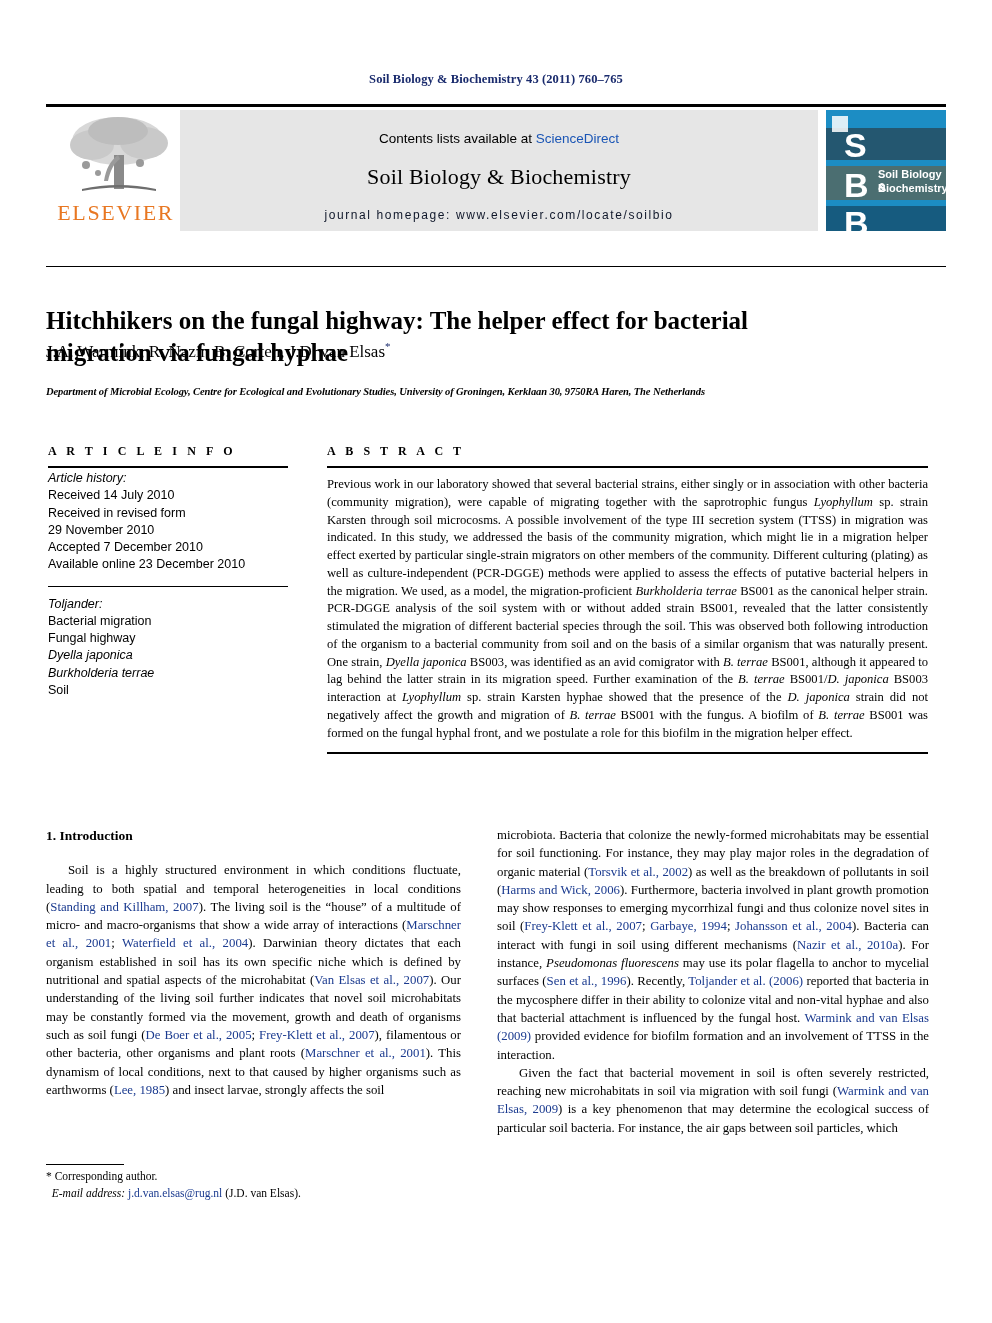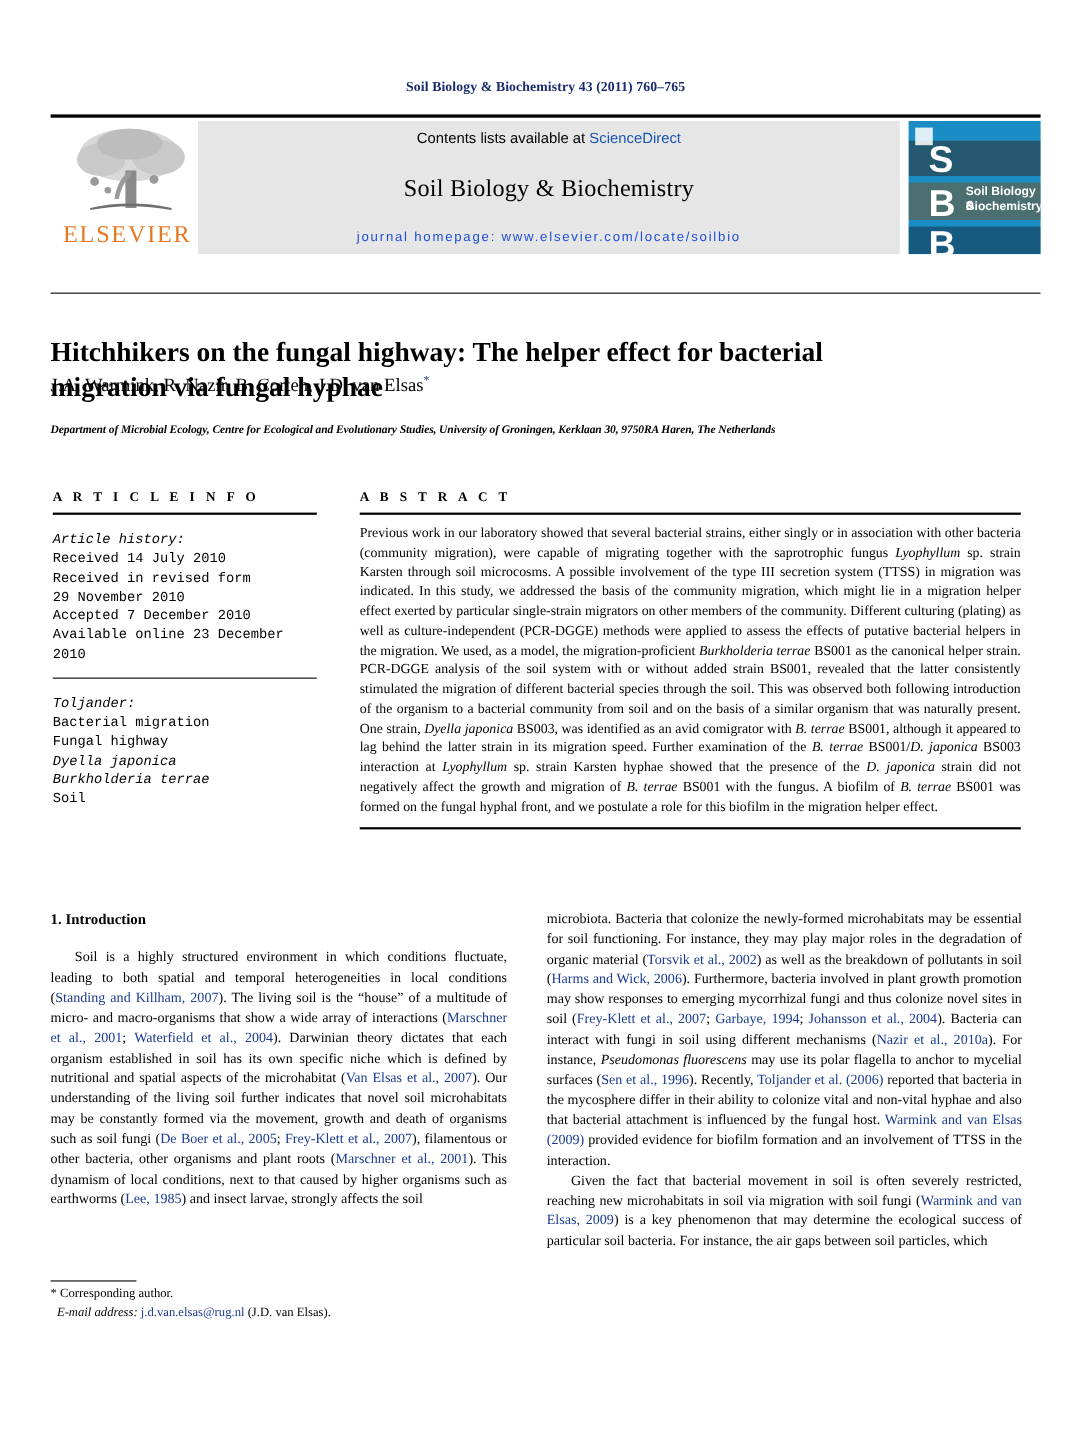--- a/index.html
+++ b/index.html
@@ -73,42 +73,42 @@
     margin-top: 1px;
   }
   .center-box {
     flex: 1 1 auto;
     background: #e6e6e6;
     margin: 6px 6px 4px 6px;
     display: flex;
     flex-direction: column;
     align-items: center;
     justify-content: space-between;
-    padding: 8px 0 9px 0;
+    padding: 21px 0 9px 0;
     box-sizing: border-box;
   }
   .contents-line {
     font-family: "Liberation Sans", sans-serif;
     font-size: 13.5px;
     color: #000;
   }
   .contents-line .sd {
     color: #1a55b5;
   }
   .journal-title {
     font-family: "Liberation Serif", serif;
     font-size: 22px;
     color: #000;
     letter-spacing: 0.2px;
   }
   .homepage-line {
     font-family: "Liberation Sans", sans-serif;
     font-size: 12px;
     letter-spacing: 1.6px;
-    color: #1d4ed8;
+    color: #0f172a;
   }
   .cover-box {
     width: 120px;
     flex: 0 0 120px;
     margin: 6px 0 4px 2px;
     position: relative;
     background: #1c8dc4;
     overflow: hidden;
   }
   .cover-inner { position:absolute; inset:0; }
@@ -195,24 +195,24 @@
     font-family: "Liberation Serif", serif;
     font-weight: bold;
     font-size: 12px;
     letter-spacing: 3.6px;
     color: #000;
     margin-bottom: 7px;
   }
   .hr-dark { height: 2px; background: #000; }
   .hr-mid  { height: 1px; background: #000; margin: 12px 0 9px 0; }
   .meta {
-    font-family: Liberation Mono, monospace;
+    font-family: Liberation Sans, sans-serif;
     font-size: 12.5px;
     line-height: 1.38;
-    margin-top: 15px;
+    margin-top: 2px;
   }
   .meta i { font-style: italic; }
   .abstract-body {
     font-family: "Liberation Serif", serif;
     font-size: 12.6px;
     line-height: 1.41;
     text-align: justify;
     margin-top: 8px;
   }
   .abstract-body i { font-style: italic; }

